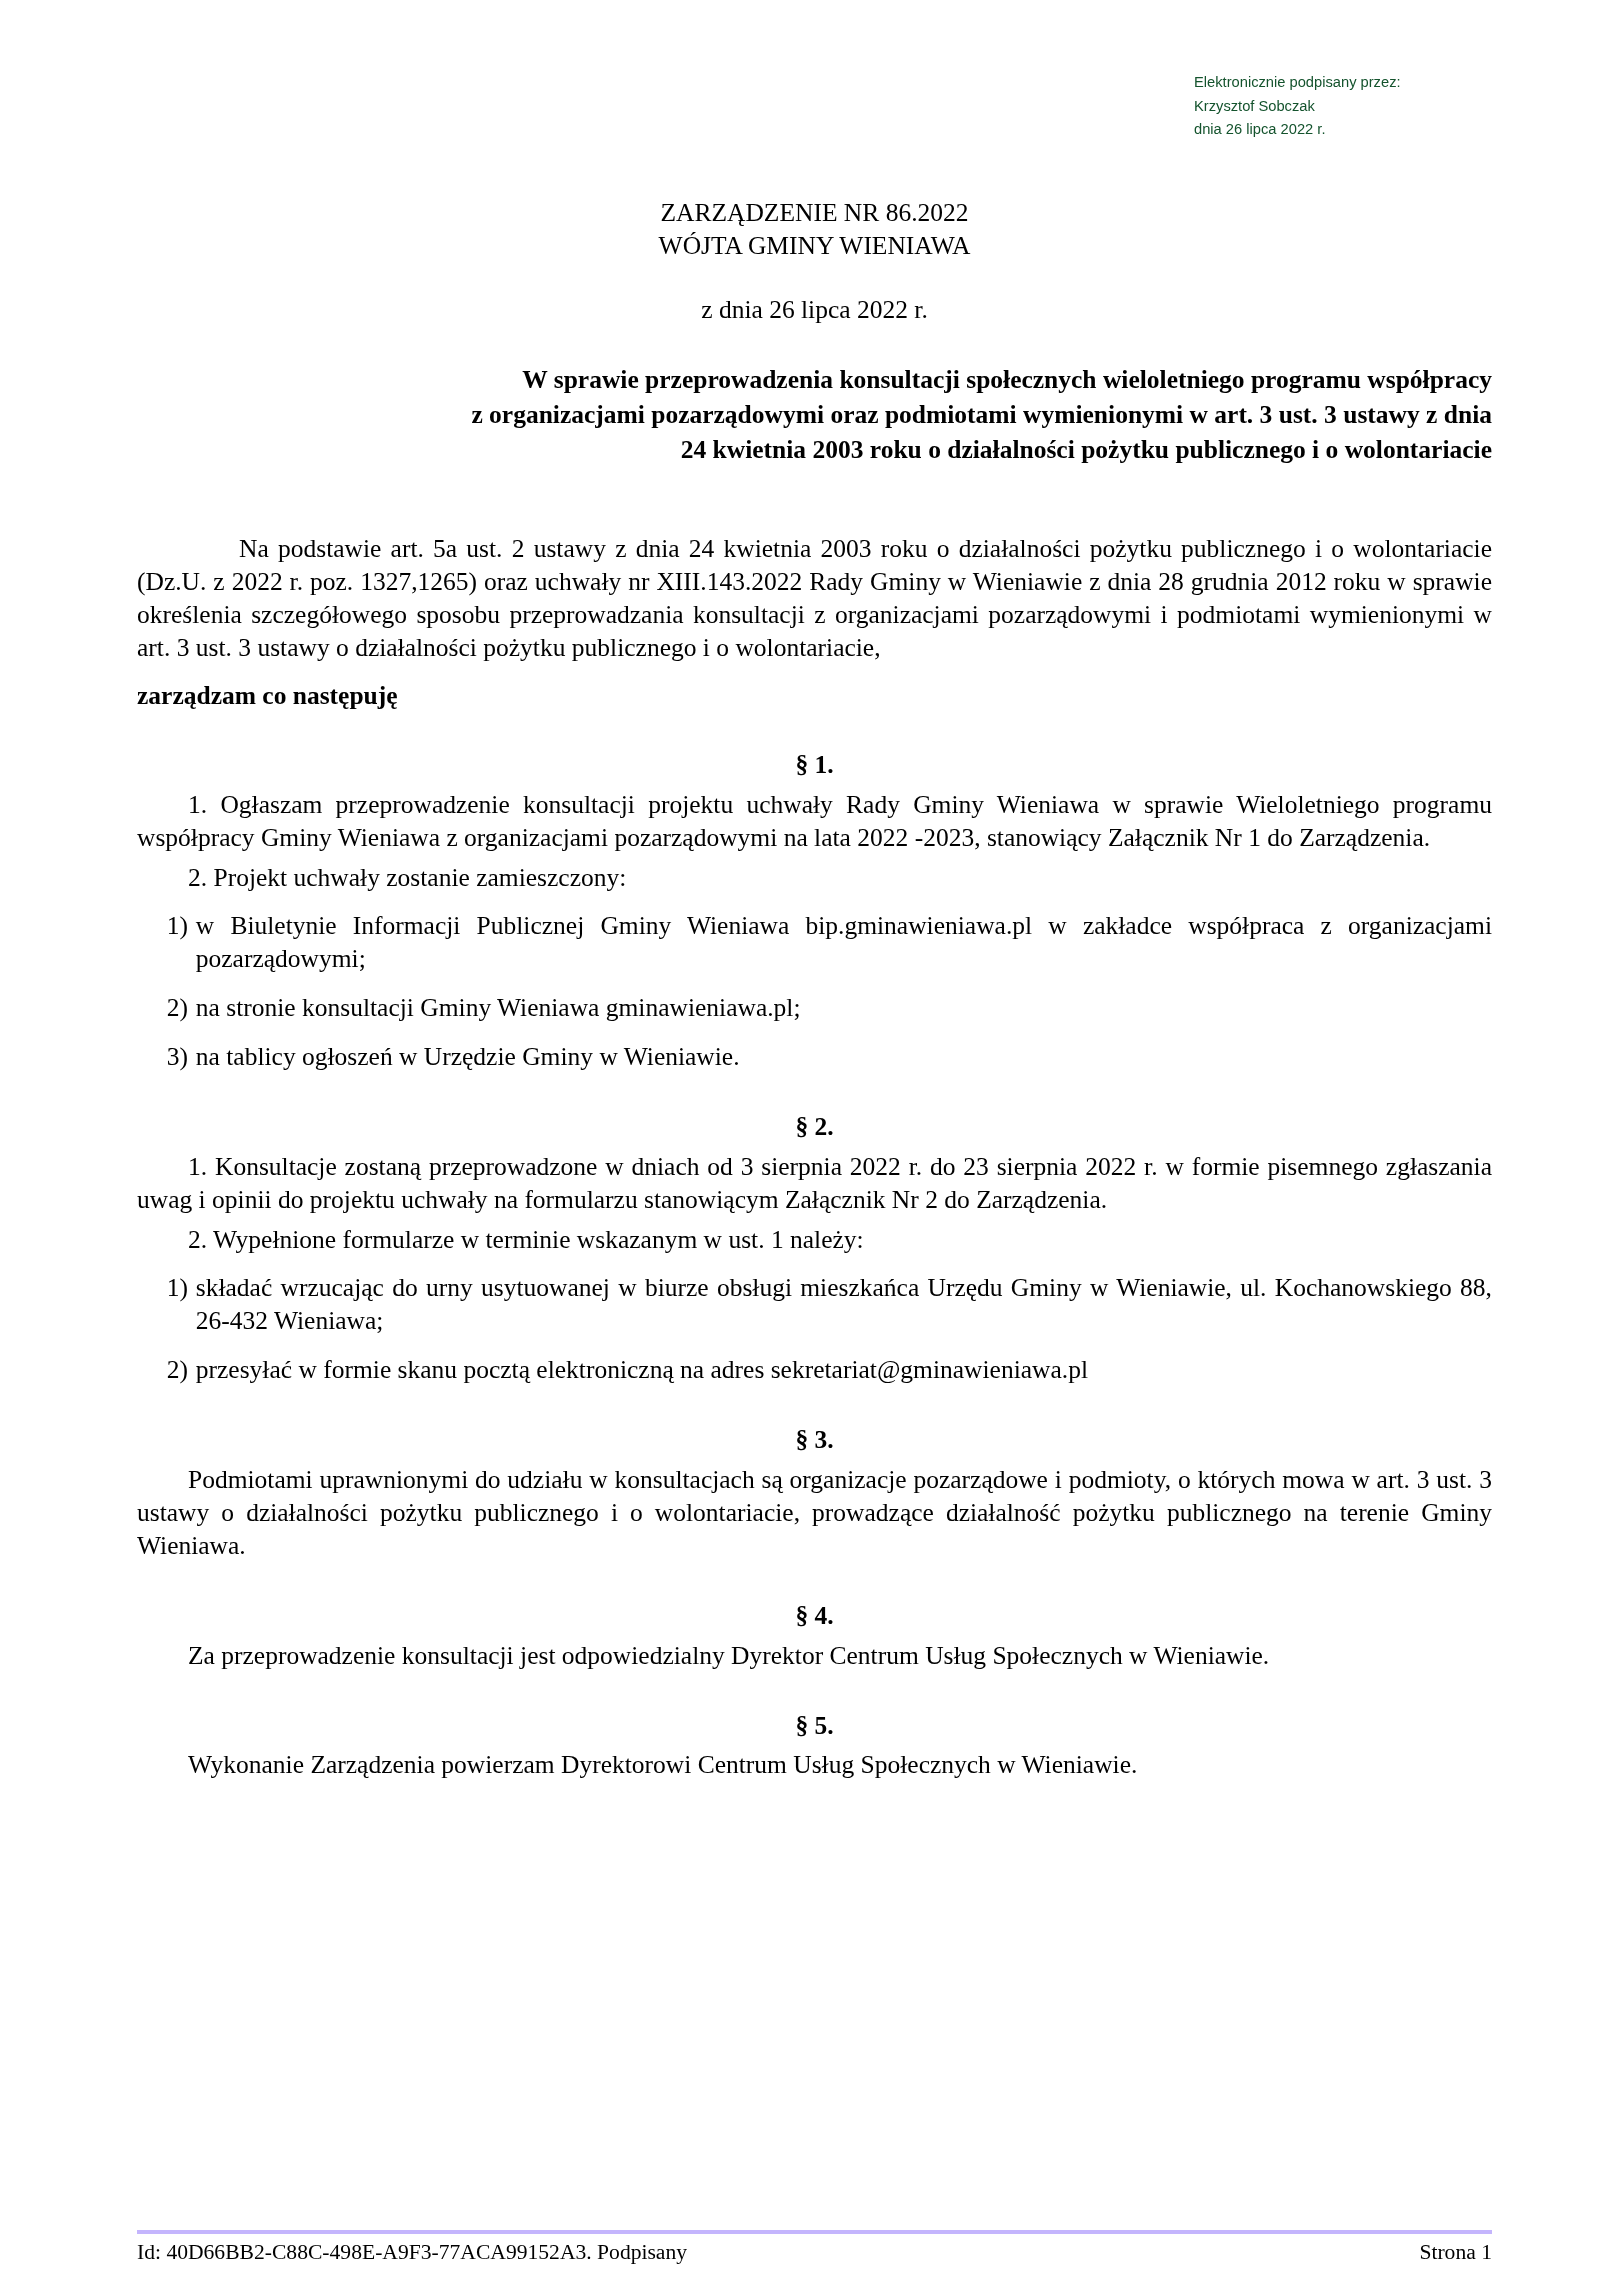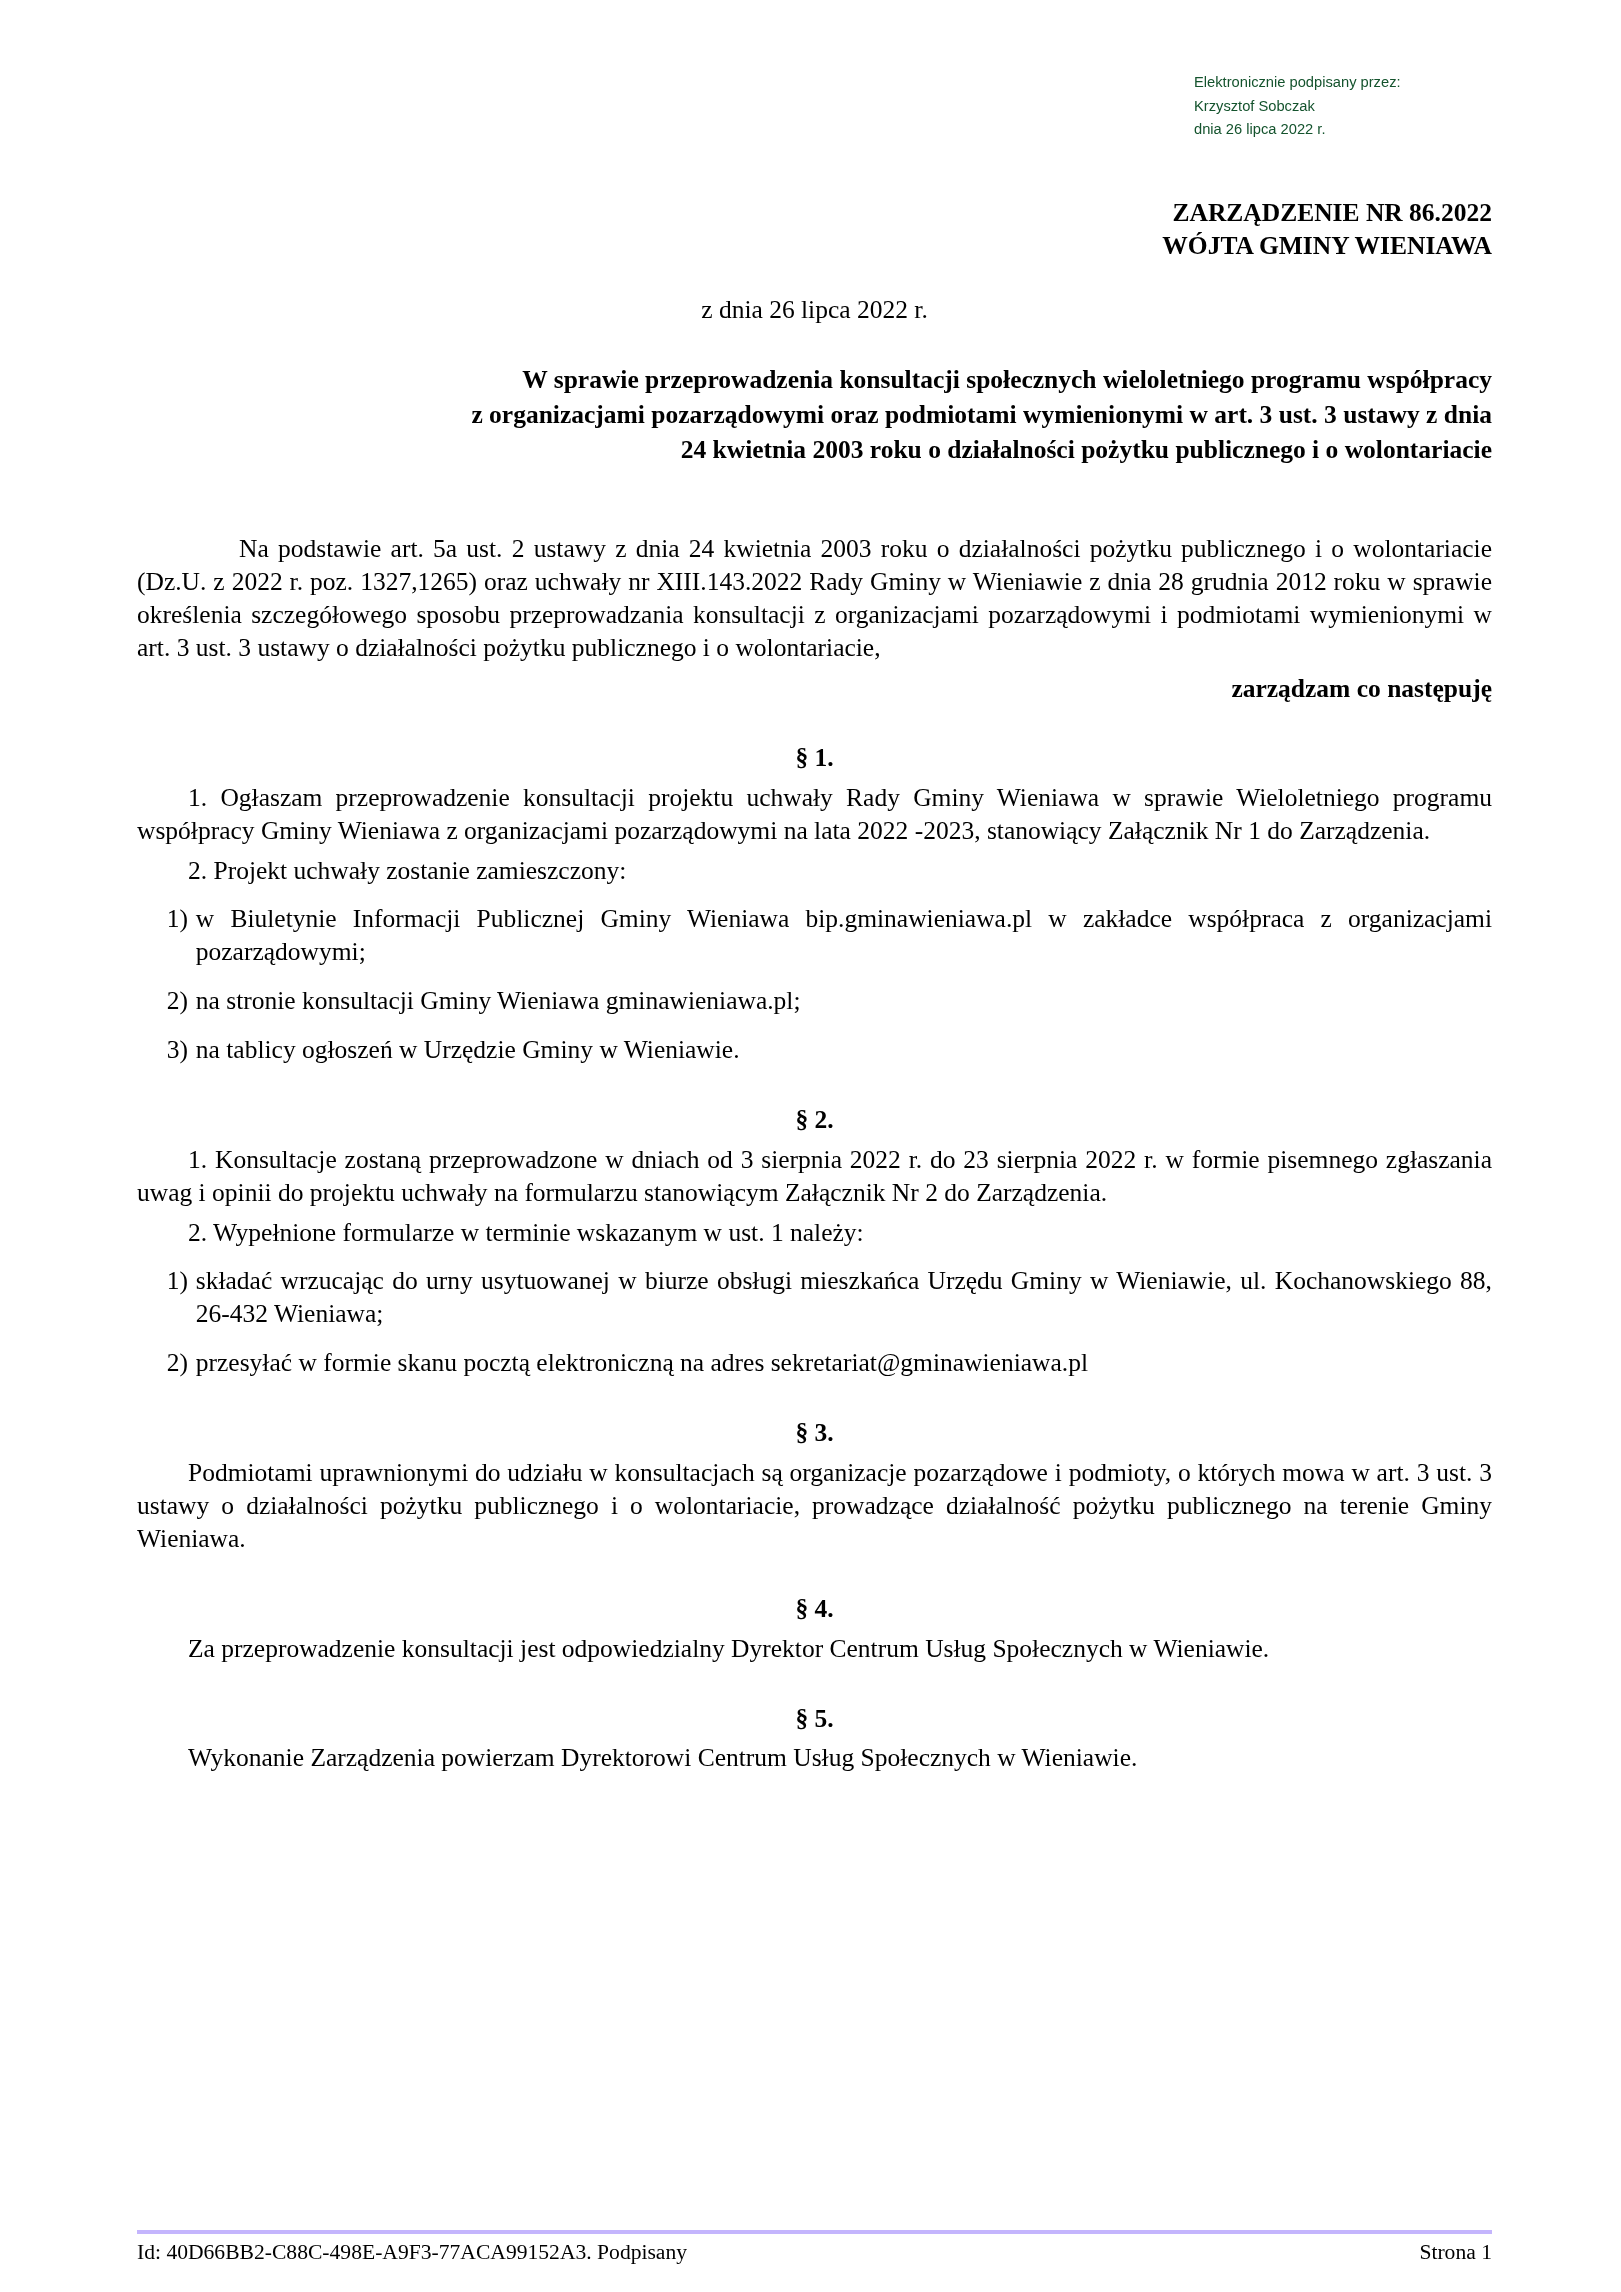--- a/index.html
+++ b/index.html
@@ -1,25 +1,25 @@
 <!DOCTYPE html>
 <html><head>
 <meta charset="utf-8">
 <style>
   html, body { margin:0; padding:0; background:#fff; }
   body { width:1621px; height:2293px; position:relative; font-family:"Liberation Serif", serif; color:#000; }
   .sig { position:absolute; left:1194px; top:71px; font-family:"Liberation Sans", sans-serif; font-size:14.7px; line-height:23.5px; color:#14532d; }
   .page { position:absolute; left:137px; width:1355px; top:196px; }
-  .title { font-weight:bold; font-size:25.5px; line-height:33px; text-align:right; }
+  .title { font-weight:normal; font-size:25.5px; line-height:33px; text-align:center; }
   .date { font-size:25.5px; text-align:center; margin-top:33px; }
   .subject { font-weight:bold; font-size:25.5px; line-height:35px; text-align:right; margin-top:37px; }
   p { font-size:25.5px; line-height:33px; margin:0; text-align:justify; }
   .indent { text-indent:102px; }
   .para1 { margin-top:65px; }
-  .bold-center { font-weight:bold; font-size:25.5px; text-align:right; margin-top:10px; }
+  .bold-center { font-weight:bold; font-size:25.5px; text-align:left; margin-top:17px; }
   .sect { font-weight:bold; font-size:25.5px; text-align:center; margin-top:39px; margin-bottom:7.8px; }
   .sub { padding-left:51px; margin-top:7px; }
   .list { margin-top:13.7px; }
   .li { display:flex; font-size:25.5px; line-height:33px; margin-top:15.7px; }
   .li .num { width:51px; text-align:right; padding-right:7.8px; flex:none; padding-left:0; }
   .li .txt { flex:1; text-align:justify; }
   .footer { position:absolute; left:137px; width:1355px; top:2230px; border-top:4px solid #c4b5fd; padding-top:5.9px; font-size:21.6px; display:flex; justify-content:space-between; }
 </style>
 </head>
 <body>

